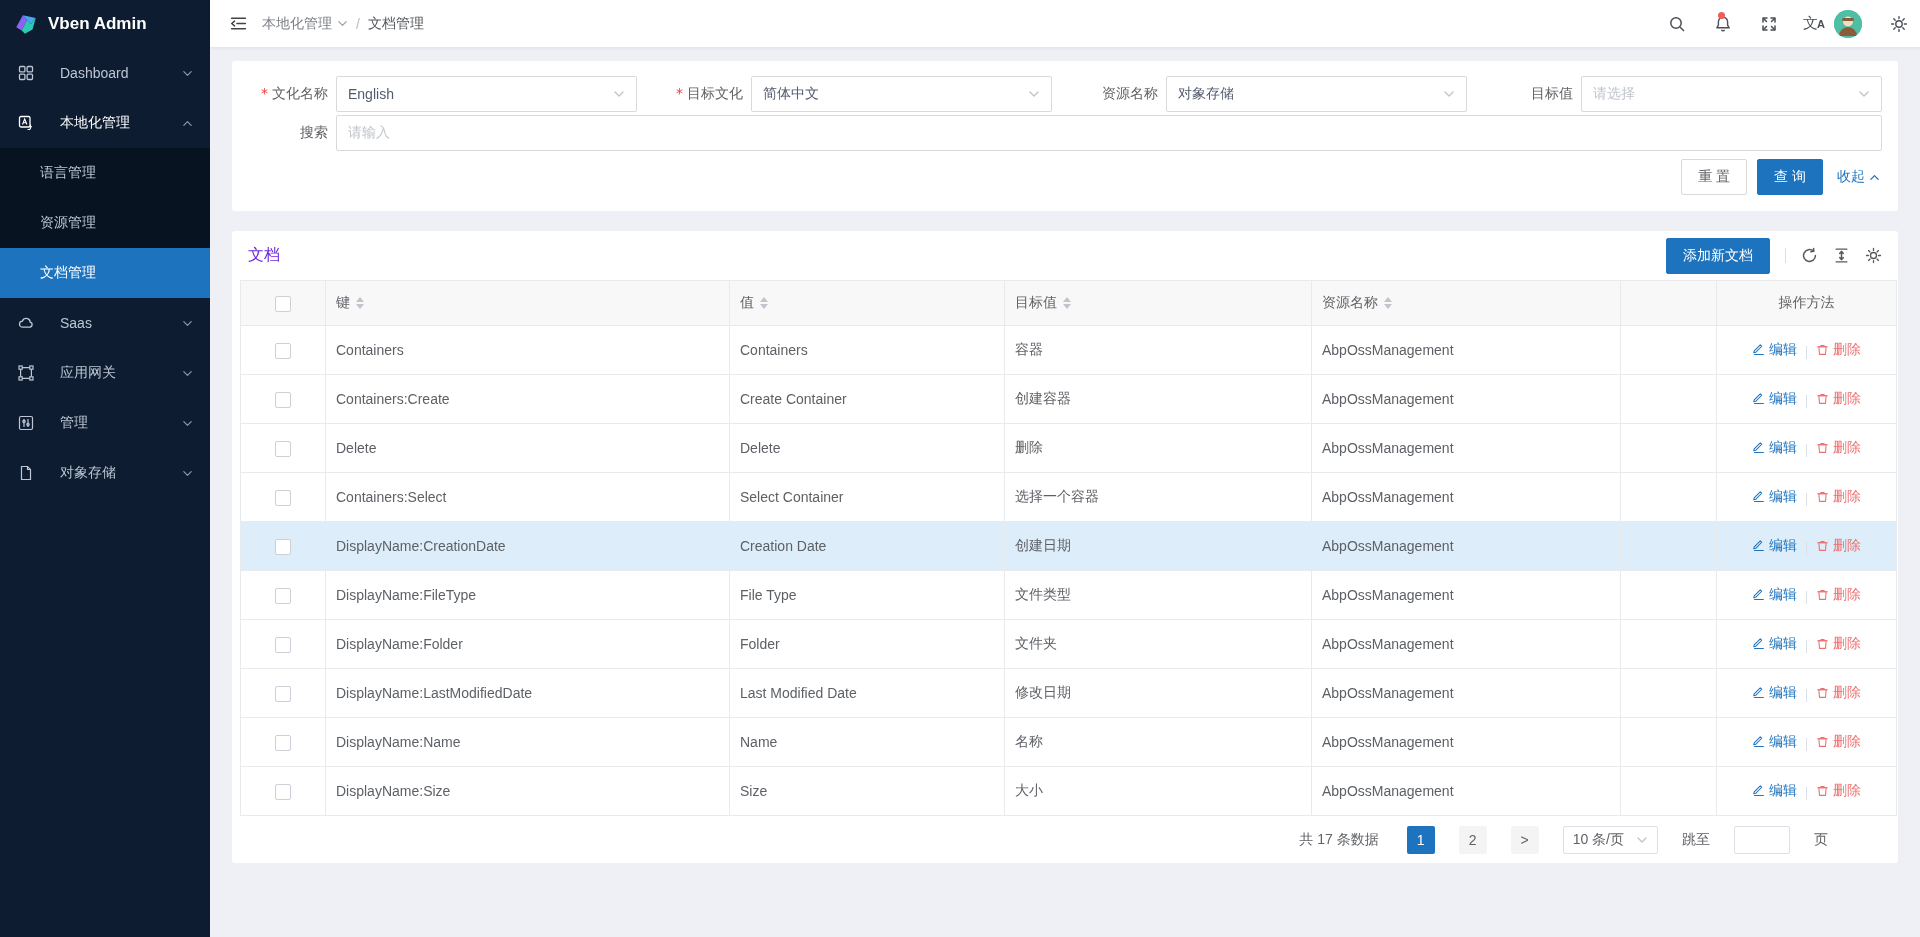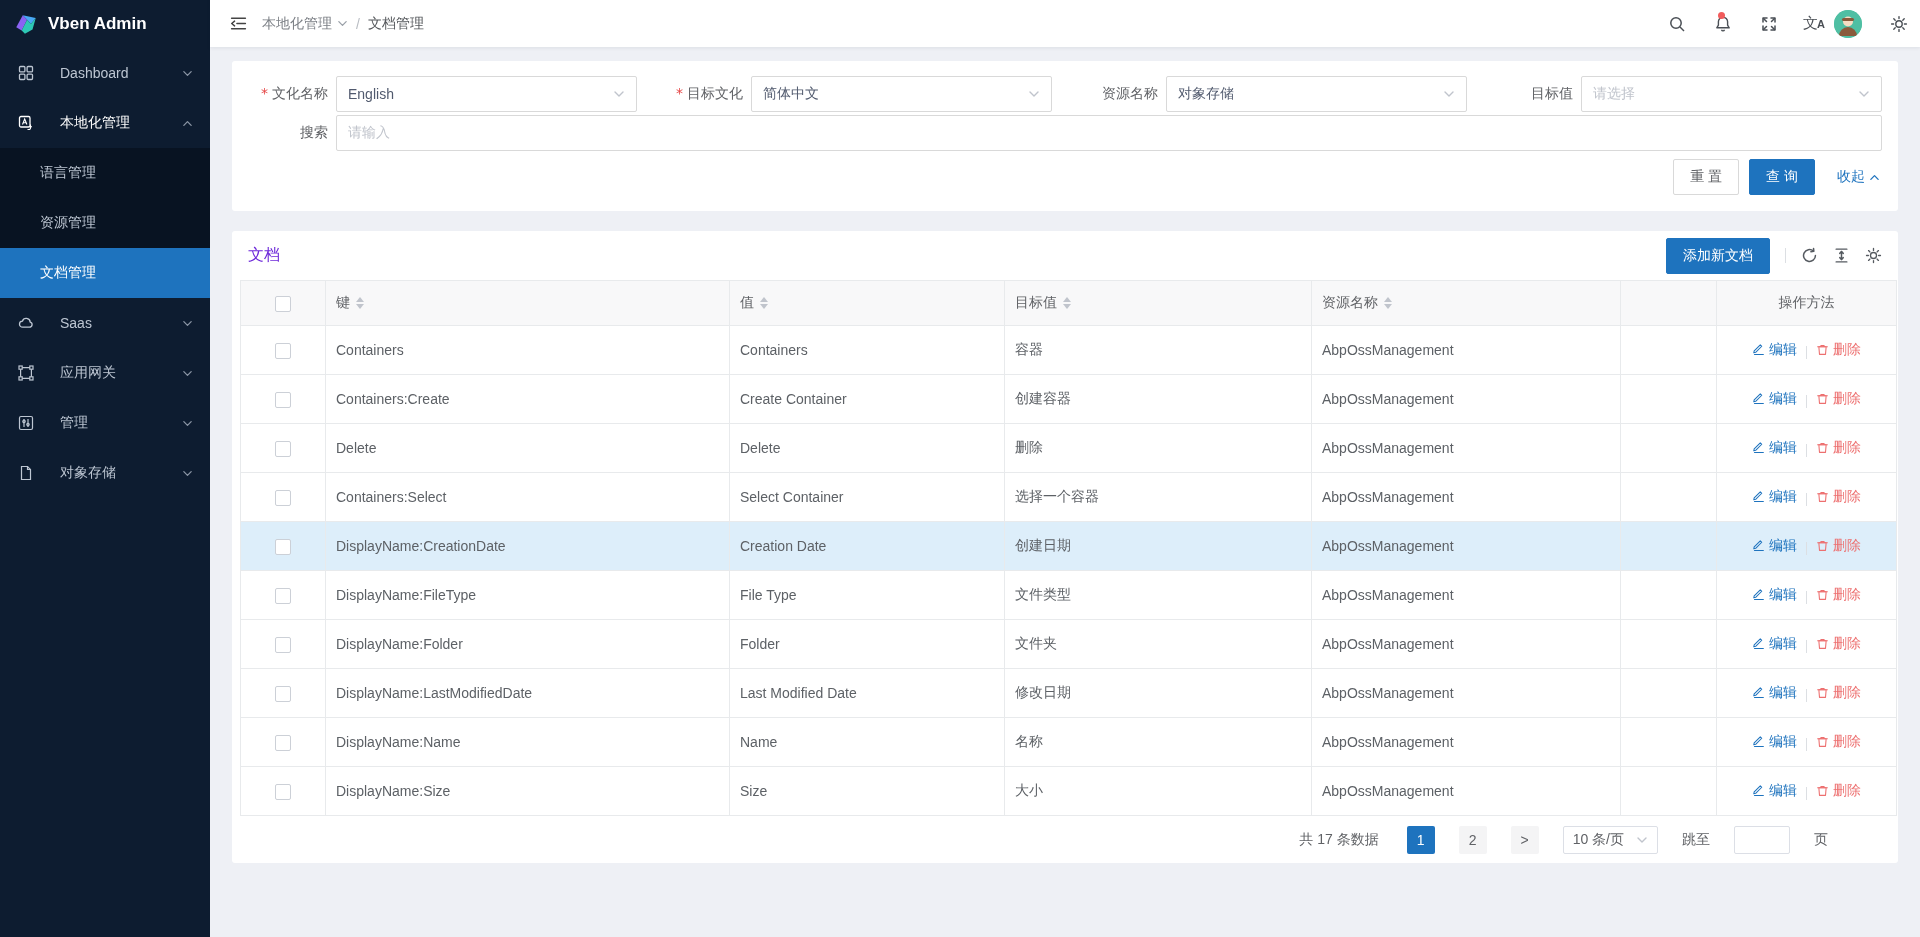--- a/index.html
+++ b/index.html
@@ -56,21 +56,21 @@
   .field-label.required::before{content:"*";color:#e54545;margin-right:4px;font-family:"DejaVu Sans",sans-serif}
   .select,.tinput{flex:1;height:36px;border:1px solid var(--input-border);border-radius:2px;background:#fff;display:flex;align-items:center;justify-content:space-between;padding:0 11px;color:#515a6e;cursor:pointer}
   .tinput{cursor:text}
   .placeholder{color:#c0c4cc}
   .sel-caret{width:12px;height:12px;color:#c0c4cc;flex-shrink:0}
   .filter-row2{display:flex;align-items:center;margin-top:2px}
   .filter-row2 .field-label{margin-right:8px}
   .filter-actions{position:absolute;right:18px;bottom:16px;display:flex;align-items:center;gap:10px}
   .btn{height:36px;padding:0 16px;border:1px solid var(--input-border);border-radius:2px;background:#fff;color:#606266;font-size:14px;cursor:pointer;font-family:Liberation Sans, sans-serif}
   .btn.primary{background:var(--primary);border-color:var(--primary);color:#fff}
-  .collapse-link{display:flex;align-items:center;gap:4px;color:var(--primary);cursor:pointer;margin-left:12px}
+  .collapse-link{display:flex;align-items:center;gap:4px;color:var(--primary);cursor:pointer;margin-left:4px}
   .collapse-link .chev{color:var(--primary)}
 
   
   .table-card{height:632px;padding:0 8px;display:flex;flex-direction:column}
   .table-toolbar{height:49px;flex-shrink:0;display:flex;align-items:center;justify-content:space-between;padding:0 8px}
   .table-title{font-size:16px;color:#6d28d9}
   .toolbar-right{display:flex;align-items:center;gap:15px}
   .tb-divider{width:1px;height:15px;background:#dcdfe3}
   .tool-icon{color:#555a60;cursor:pointer;display:flex}
   .tool-icon svg{width:17px;height:17px}

